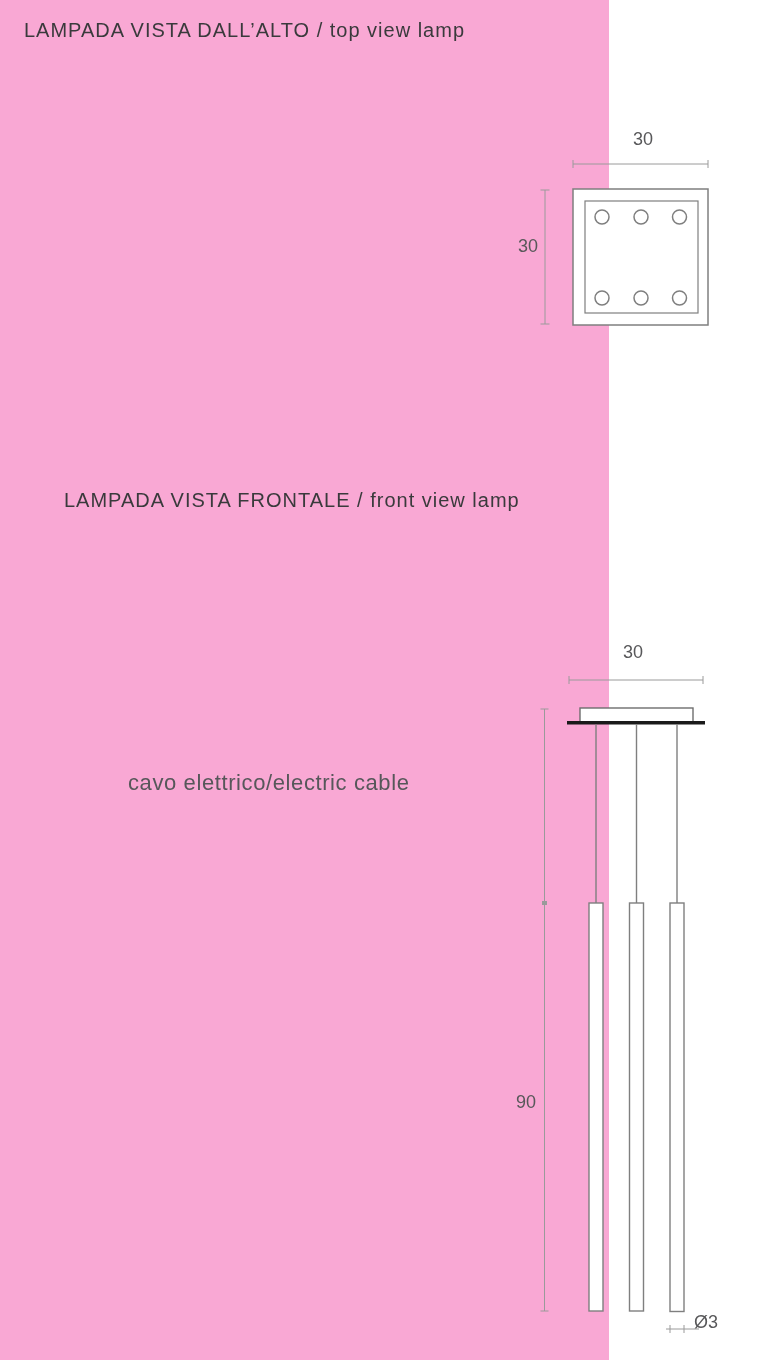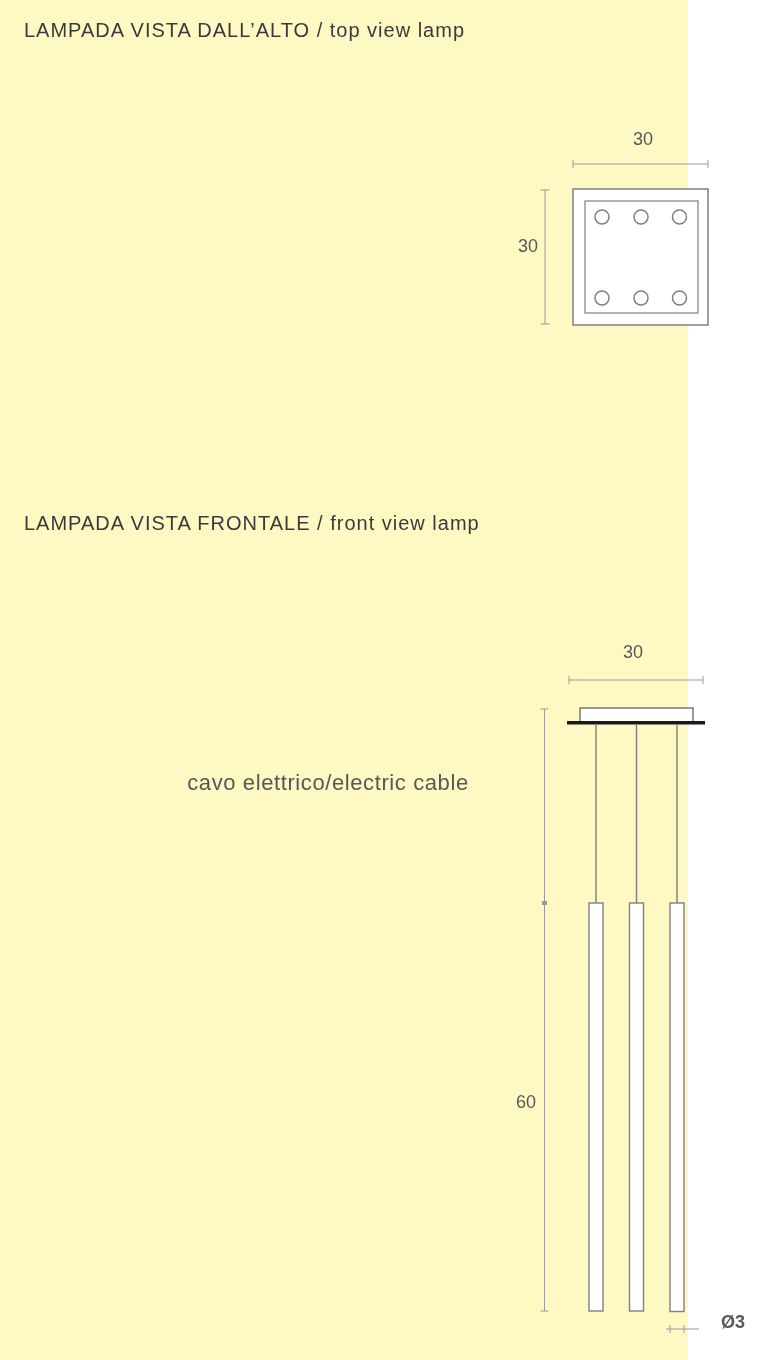--- a/index.html
+++ b/index.html
@@ -6,23 +6,23 @@
     margin: 0;
     padding: 0;
     background: #ffffff;
     width: 768px;
     height: 1360px;
     font-family: "Liberation Sans", sans-serif;
     overflow: hidden;
   }
   .canvas {
     position: relative;
-    width: 688px;
+    width: 609px;
     height: 1360px;
-    background: #fef9c3;
+    background: #f9a8d4;
   }
   .layer {
     position: absolute;
     left: 0;
     top: 0;
   }
   .title {
     position: absolute;
     left: 24px;
     font-size: 20px;
@@ -35,34 +35,34 @@
     font-size: 18px;
     color: #58585a;
     white-space: nowrap;
   }
   .note-line {
     position: absolute;
     font-size: 22px;
     letter-spacing: 0.6px;
     color: #57575a;
     white-space: nowrap;
-    text-align: center;
+    text-align: left;
     width: 400px;
   }
   .ta-c { text-align: center; }
   .ta-r { text-align: right; }
 </style>
 </head>
 <body>
 
 <div class="canvas">
 
   <div class="title" style="top: 19px;">LAMPADA VISTA DALL’ALTO / top view lamp</div>
 
-  <div class="title" style="top: 512px;">LAMPADA VISTA FRONTALE / front view lamp</div>
+  <div class="title" style="top: 489px; margin-left: 40px;">LAMPADA VISTA FRONTALE / front view lamp</div>
 
   <svg class="layer" width="768" height="1360" viewBox="0 0 768 1360">
 
     <g>
 
       <g stroke="#9a9a9a" stroke-width="1">
         <line x1="573" y1="164" x2="708" y2="164"></line>
         <line x1="573" y1="160" x2="573" y2="168"></line>
         <line x1="708" y1="160" x2="708" y2="168"></line>
       </g>
@@ -128,17 +128,17 @@
 
   <div class="dim-label ta-c" style="left: 603px; top: 129px; width: 80px;">30</div>
 
   <div class="dim-label ta-r" style="left: 498px; top: 236px; width: 40px;">30</div>
 
   <div class="dim-label ta-c" style="left: 593px; top: 642px; width: 80px;">30</div>
 
   <div class="note-line" style="left: 128px; top: 770px;">cavo elettrico/electric cable</div>
 
 
-  <div class="dim-label ta-r" style="left: 456px; top: 1092px; width: 80px;">60</div>
+  <div class="dim-label ta-r" style="left: 456px; top: 1092px; width: 80px;">90</div>
 
-  <div class="dim-label" style="left: 721px; top: 1312px; font-weight: bold;">Ø3</div>
+  <div class="dim-label" style="left: 694px; top: 1312px;">Ø3</div>
 
 </div>
 
 </body></html>

